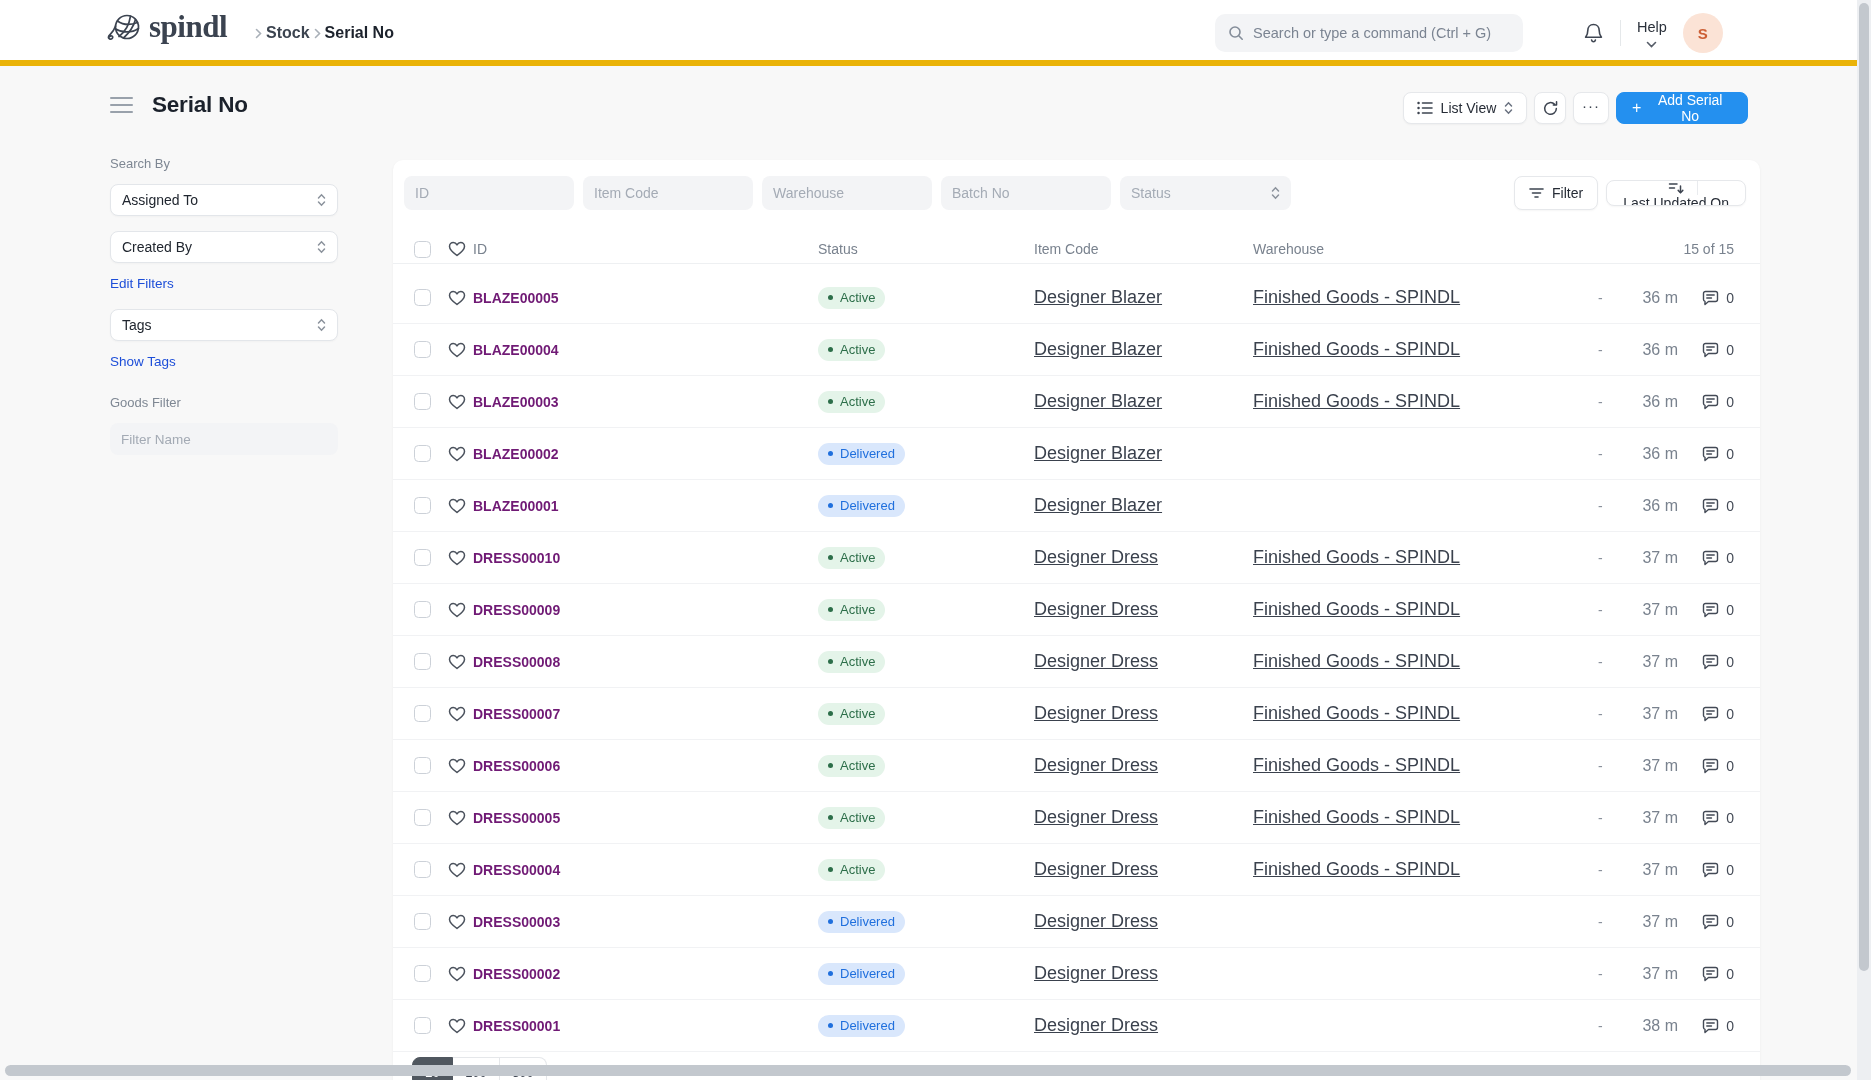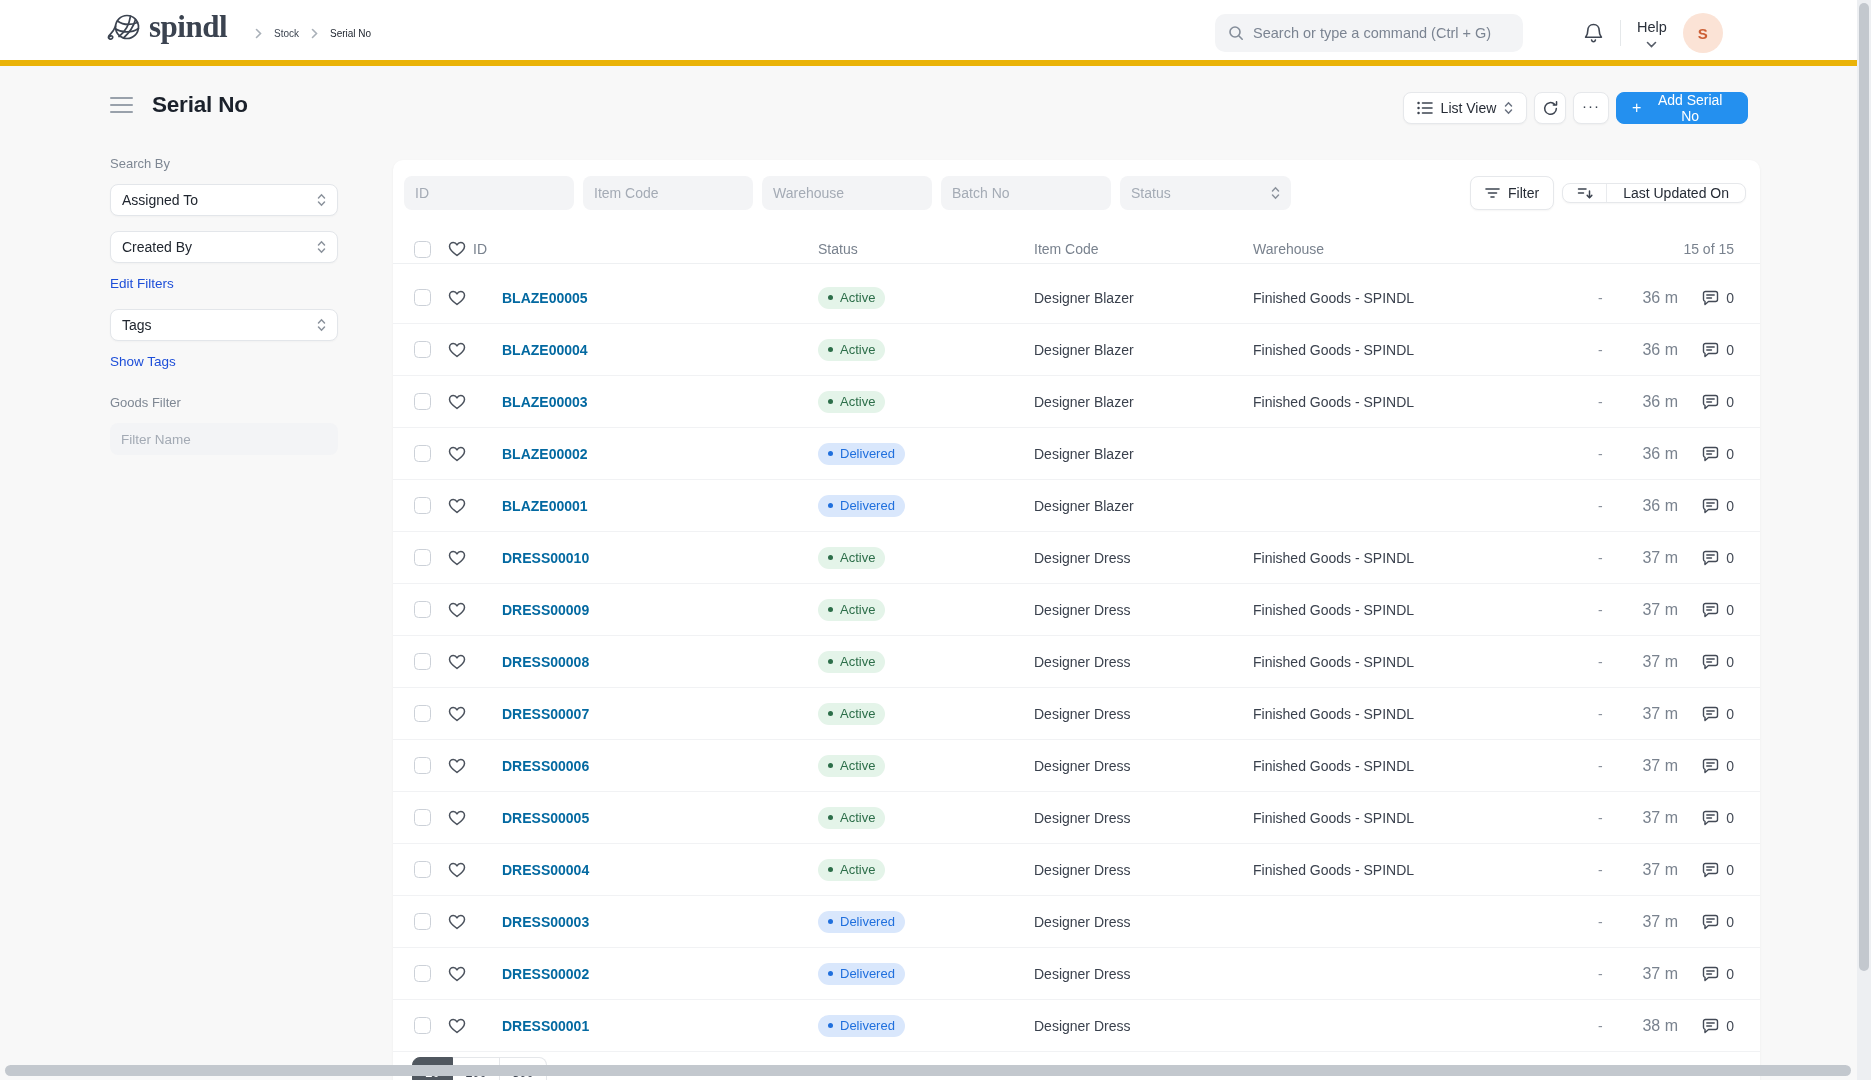--- a/index.html
+++ b/index.html
@@ -3,21 +3,21 @@
 <meta charset="utf-8">
 <style>
   * { margin:0; padding:0; box-sizing:border-box; }
   html,body { width:1871px; height:1080px; overflow:hidden; }
   body { background:#f8f8f8; font-family:"Liberation Sans",sans-serif; color:#1c222c; position:relative; }
 
   
   .navbar { position:absolute; top:0; left:0; width:1871px; height:66px; background:#fff; border-bottom:6px solid #eab308; z-index:5; }
   .logo-wrap { position:absolute; left:106px; top:12px; display:flex; align-items:center; gap:7px; }
   .logo-text { font-family:"Liberation Serif","DejaVu Serif",serif; font-size:31px; font-weight:700; color:#3b4350; letter-spacing:-0.5px; line-height:1; margin-top:-3px; }
-  .breadcrumb { position:absolute; left:255px; top:0; height:66px; display:flex; align-items:center; gap:12px; font-size:10px; }
+  .breadcrumb { position:absolute; left:255px; top:0; height:66px; display:flex; align-items:center; gap:4px; font-size:16px;font-weight:bold; }
   .crumb-sep { color:#a9b0b8; font-size:13px; }
   .crumb { color:#3c4450; }
   .crumb.current { color:#1c222c; }
   .search-box { position:absolute; left:1215px; top:14px; width:308px; height:38px; background:#f3f4f6; border-radius:10px; display:flex; align-items:center; padding:0 13px; gap:9px; }
   .search-box input { border:none; outline:none; background:transparent; font-size:14.5px; color:#30363f; width:100%; font-family:inherit; }
   .search-box input::placeholder { color:#7b8492; }
   .nav-right { position:absolute; left:1583px; top:0; height:66px; display:flex; align-items:center; gap:16px; }
   .nav-divider { width:1px; height:26px; background:#e5e8ea; }
   .help-btn { display:flex; align-items:center; gap:6px; font-size:14.5px; color:#2a303a; cursor:pointer;flex-direction:column; }
   .avatar { width:40px; height:40px; border-radius:50%; background:#fbe3d6; color:#cc5f35; font-size:15px; font-weight:600; display:flex; align-items:center; justify-content:center; }
@@ -46,34 +46,34 @@
   .side-input::placeholder { color:#a3aab4; }
 
   
   .card { position:absolute; left:393px; top:160px; width:1367px; height:920px; background:#fff; border-radius:10px 10px 0 0; box-shadow:0 1px 3px rgba(0,0,0,0.05); }
   .filter-bar { display:flex; align-items:center; gap:9px; padding:16px 14px 0 11px; }
   .filter-input { width:170px; height:34px; background:#f3f4f6; border:none; border-radius:8px; padding:0 11px; font-size:14px; color:#20262f; outline:none; font-family:inherit; }
   .filter-input::placeholder { color:#a4abb5; }
   .status-select { width:171px; height:34px; background:#f3f4f6; border-radius:8px; display:flex; align-items:center; justify-content:space-between; padding:0 11px; font-size:14px; color:#a4abb5; cursor:pointer; }
   .bar-right { margin-left:auto; display:flex; align-items:center; gap:8px; }
   .btn-filter { padding:0 14px; gap:8px; height:34px; }
-  .btn-sort { height:20px; padding:0; overflow:hidden; }
+  .btn-sort { height:26px; padding:0; overflow:hidden;flex-direction:column; }
   .btn-sort .seg-icon { width:44px; height:100%; display:flex; align-items:center; justify-content:center; border-right:1px solid #e9ebee; }
   .btn-sort .seg-label { padding:0 16px; }
 
   .row-grid { display:grid; grid-template-columns:17px 35px 352px 216px 219px 1fr 20px 60px 56px; align-items:center; padding:0 26px 0 21px; }
   .thead { height:29px; margin-top:25px; border-bottom:1px solid #eef0f2; font-size:14px; color:#79828e; }
   .thead .count-cell { grid-column:7 / 10; text-align:right; }
   .c-heart { display:flex; justify-content:flex-end; }
   .c-id { padding-left:7px; }
   .tbody { margin-top:8px; }
   .trow { height:52px; border-bottom:1px solid #f1f2f4; cursor:pointer; }
   .checkbox { width:17px; height:17px; border:1.5px solid #ccd1d8; border-radius:4.5px; background:#fff; cursor:pointer; }
-  .row-id { font-size:14px; font-weight:700; color:#0369a1;margin-left:29px; }
-  .cell-text { font-size:14px; color:#3a414d; }
+  .row-id { font-size:14px; font-weight:700; color:#701a75; }
+  .cell-text { font-size:18px; color:#3a414d;text-decoration:underline; }
   .badge { display:inline-flex; align-items:center; gap:7px; height:22px; padding:0 10px; border-radius:99px; font-size:13px; font-weight:500; width:max-content; }
   .badge::before { content:""; width:5px; height:5px; border-radius:50%; background:currentColor; }
   .dash-cell { color:#8a919c; font-size:14px; }
   .time-cell { font-size:16px; color:#79828e; text-align:right; }
   .comment-cell { display:flex; align-items:center; justify-content:flex-end; gap:7px; font-size:14px; color:#434a56; }
 
   
   .pagination { position:absolute; left:19px; top:897px; display:flex; }
   .page-size-btn { height:30px; width:47px; background:#fff; border:1px solid #e5e7ea; border-left:none; font-size:13px; color:#3d4450; font-family:inherit; cursor:pointer; }
   .page-size-btn:first-child { border-left:1px solid #e5e7ea; border-radius:8px 0 0 8px; width:41px; }

